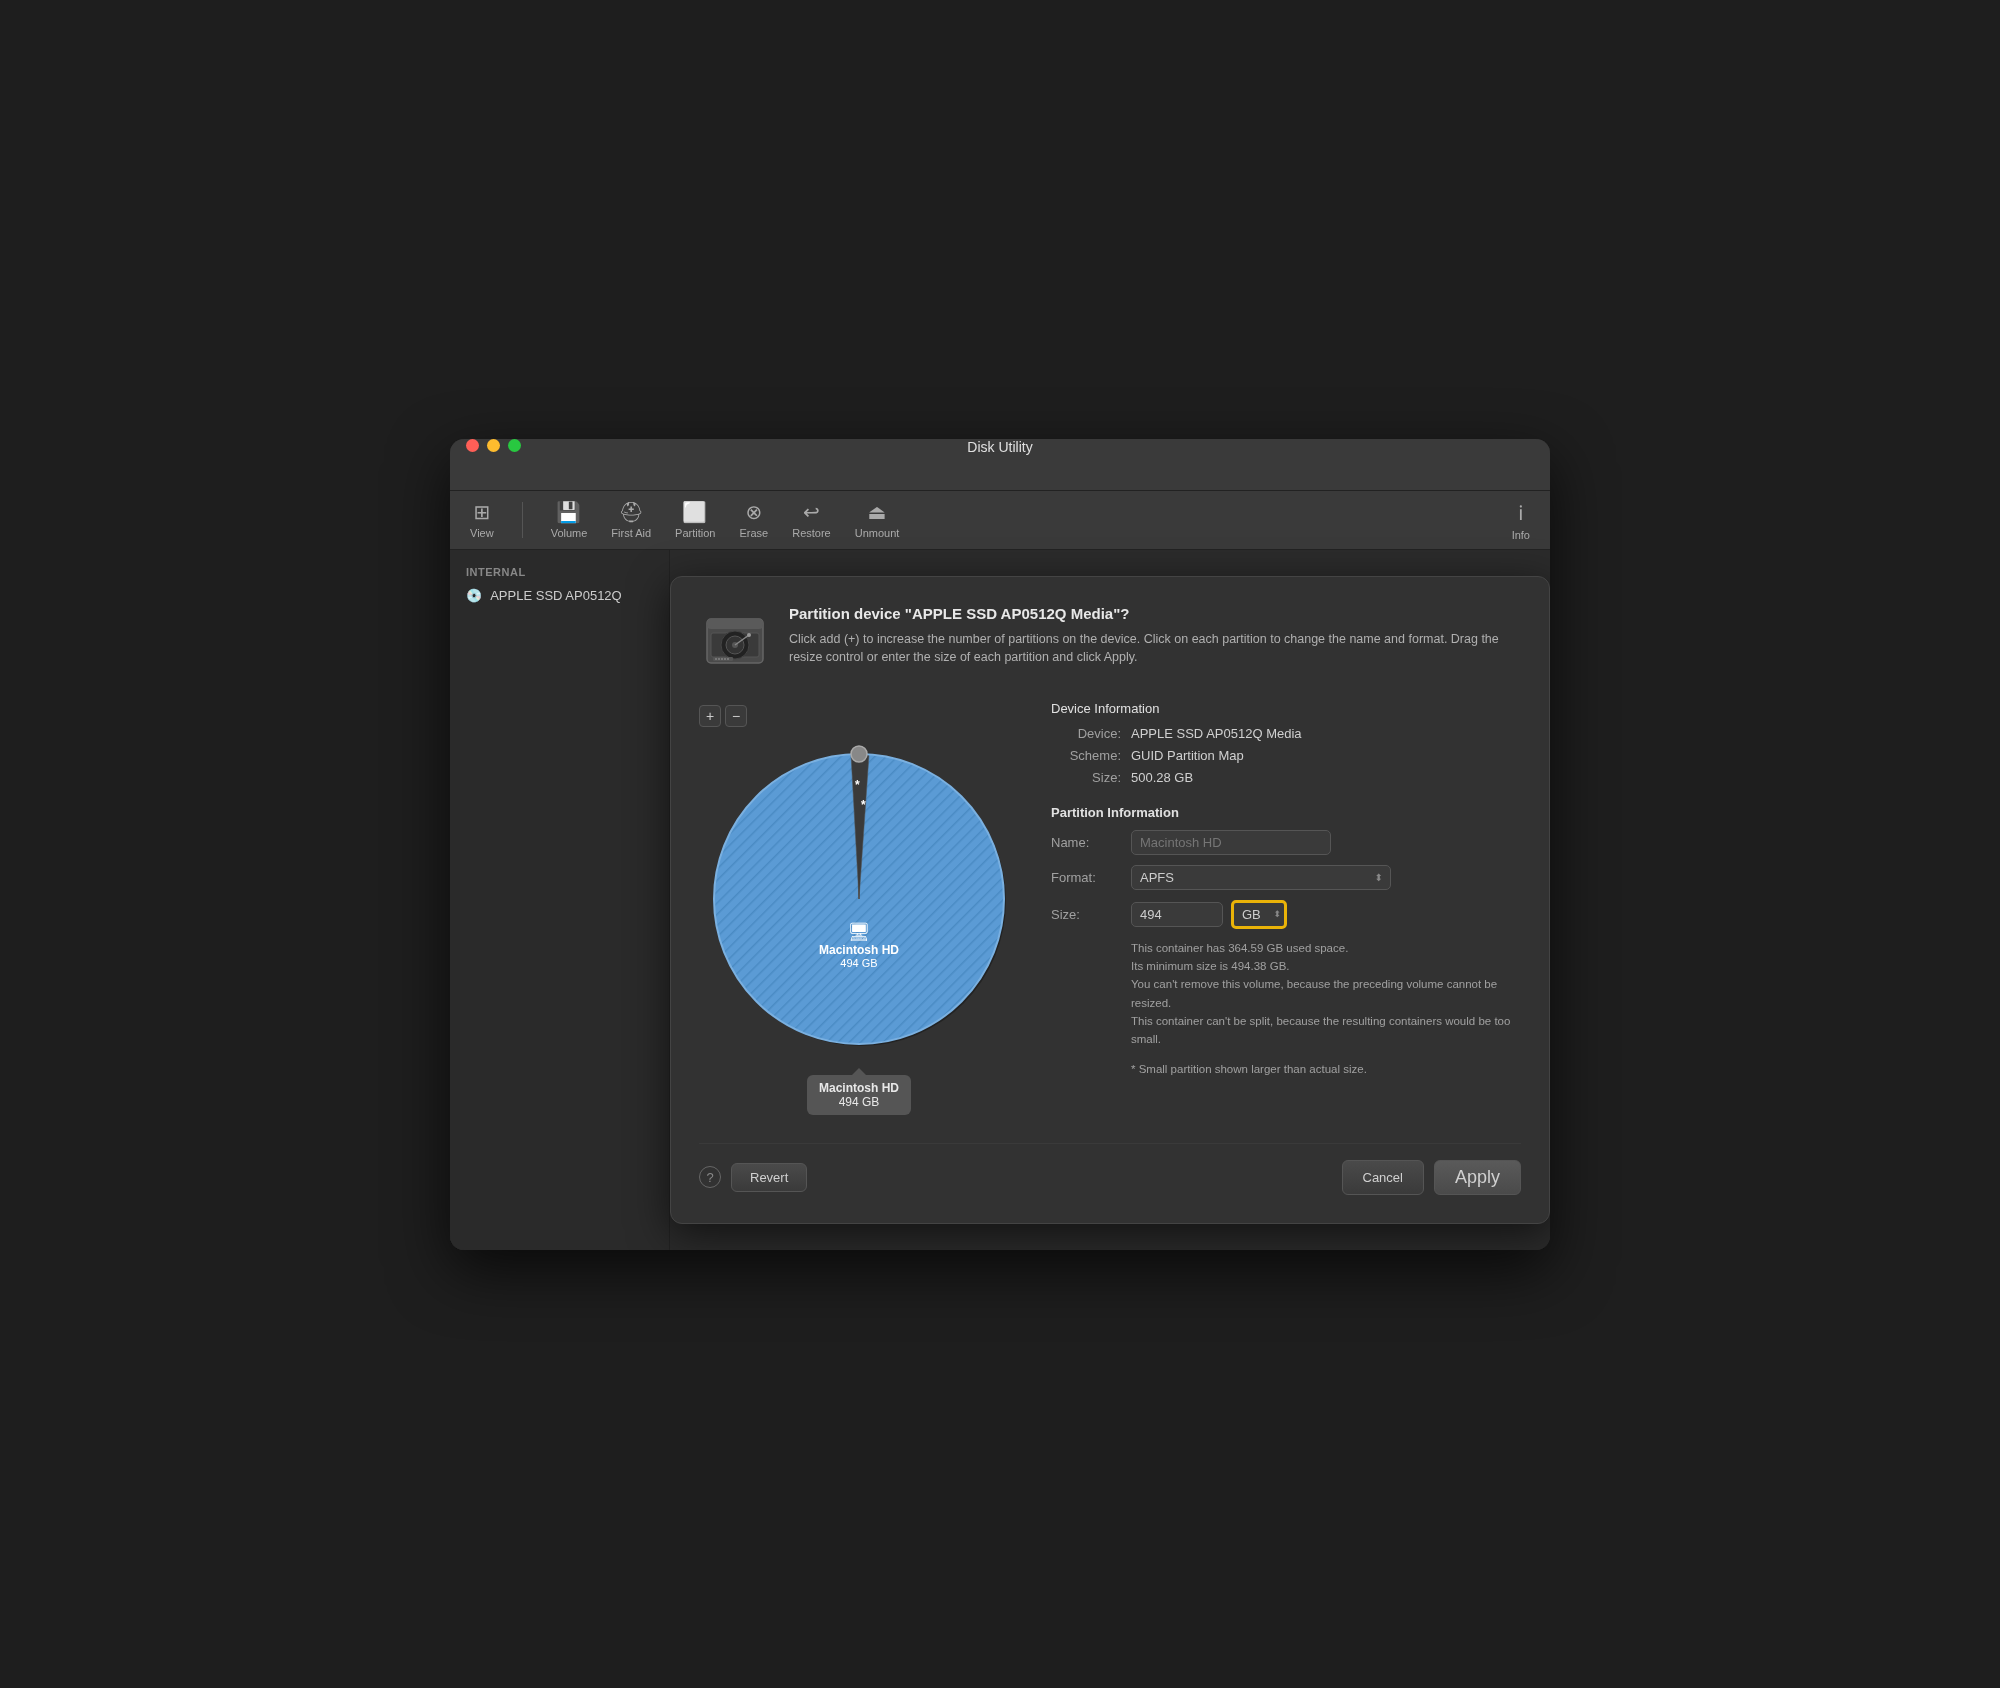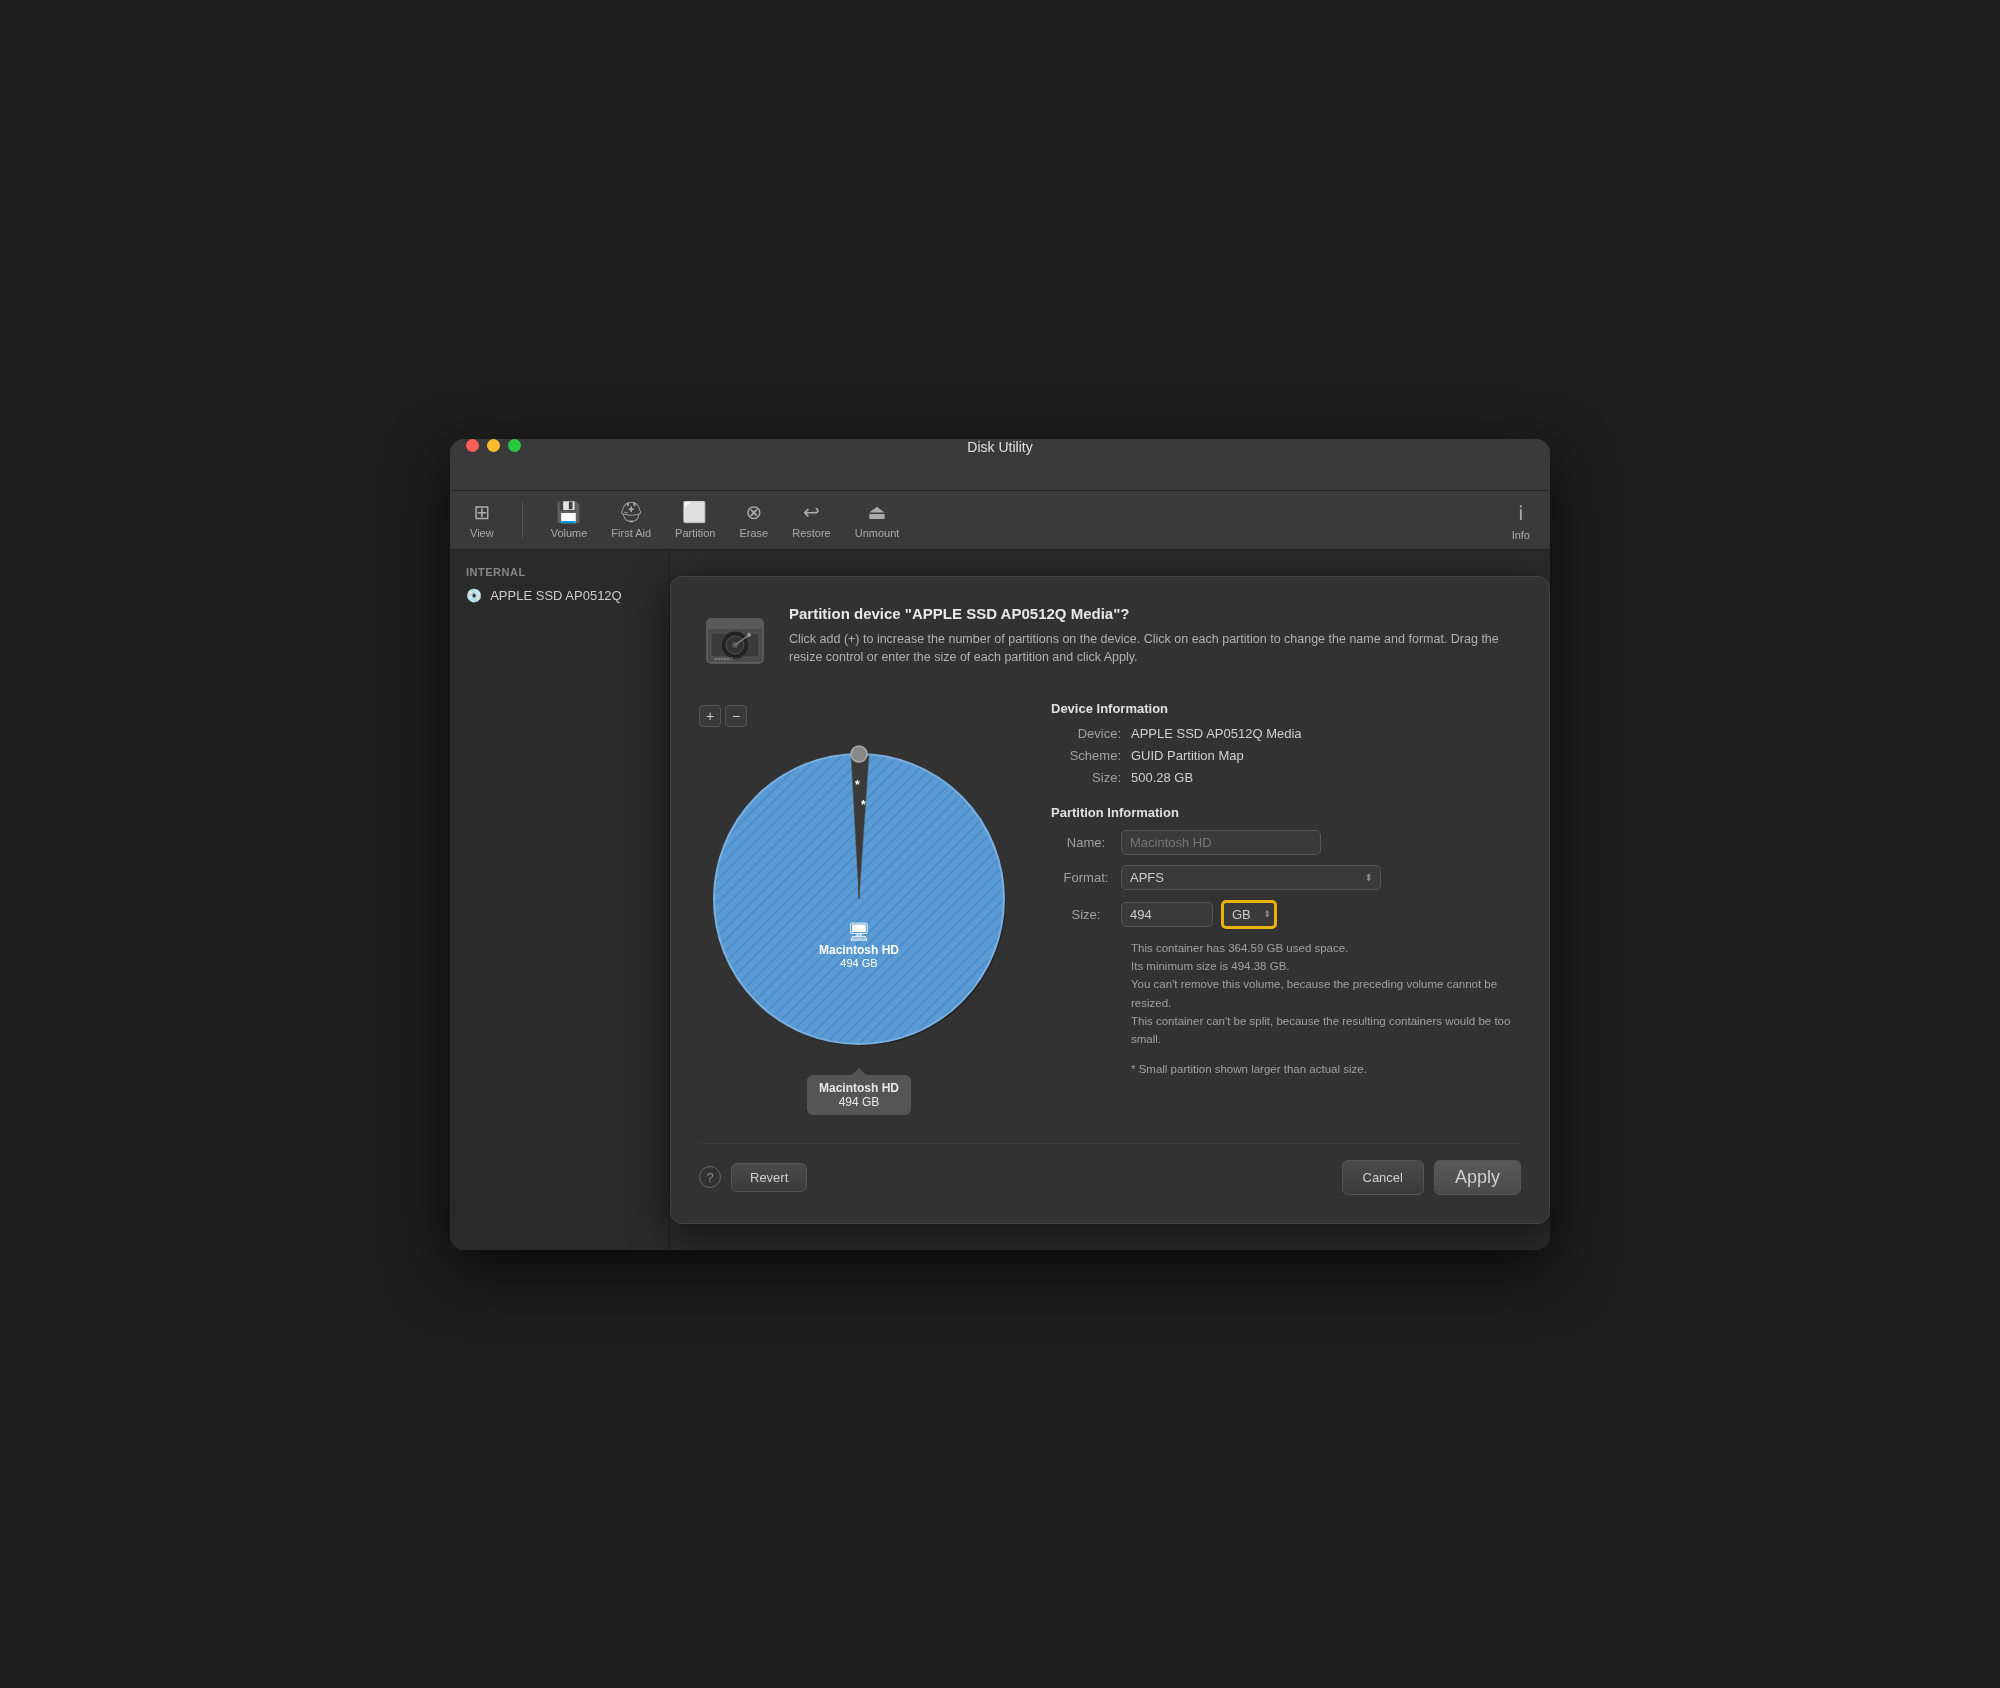--- a/index.html
+++ b/index.html
@@ -209,21 +209,21 @@
       flex: 1;
     }
 
     .info-section {
       margin-bottom: 20px;
     }
 
     .info-section h3 {
       color: #e0e0e0;
       font-size: 13px;
-      font-weight: 700;
+      font-weight: 400;
       margin-bottom: 10px;
     }
 
     .info-row {
       display: flex;
       margin-bottom: 7px;
     }
 
     .info-label {
       color: #a0a0a0;
@@ -249,21 +249,22 @@
     .field-row {
       display: flex;
       align-items: center;
       margin-bottom: 10px;
     }
 
     .field-label {
       color: #a0a0a0;
       font-size: 13px;
       width: 70px;
-      text-align: center;
+      text-align: left;
+      margin-right: 10px;
     }
 
     .field-input {
       background: #3a3a3a;
       border: 1px solid #555;
       border-radius: 5px;
       color: #999;
       font-size: 13px;
       padding: 4px 8px;
       width: 200px;

